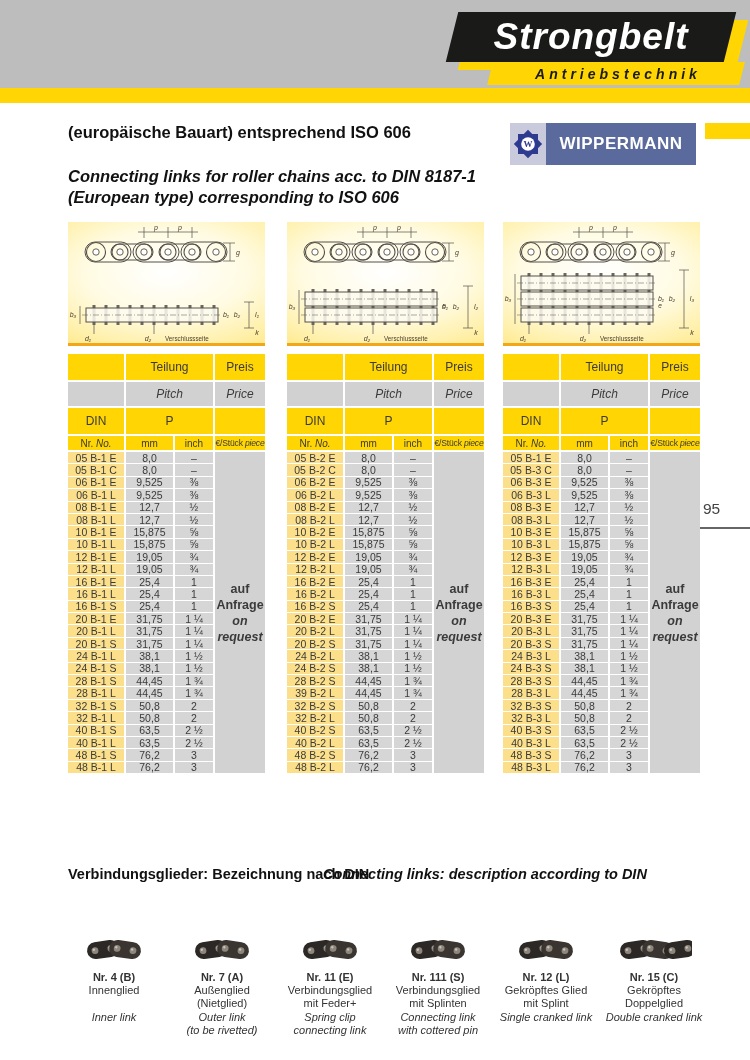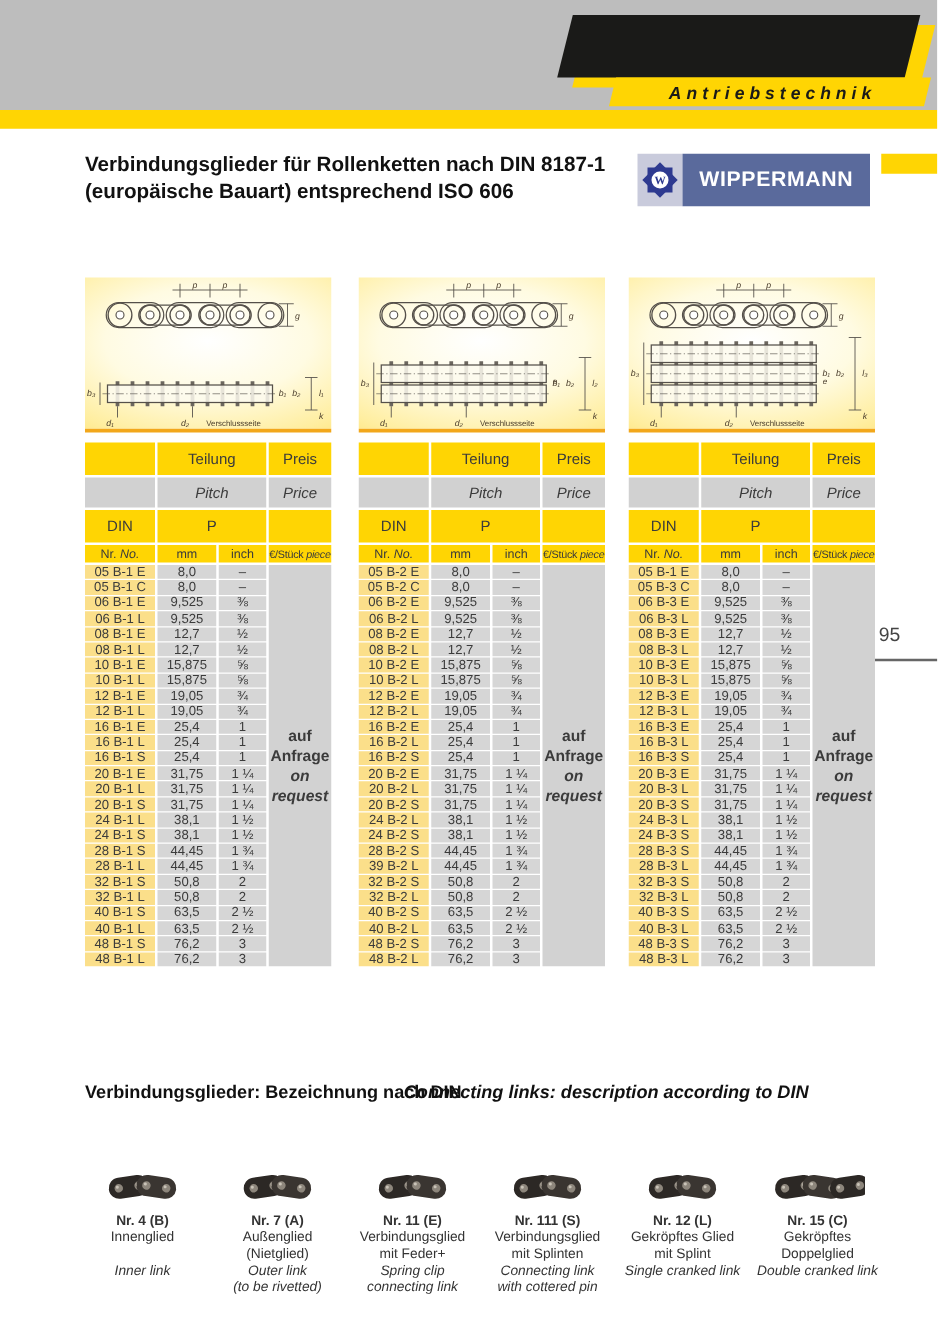--- a/index.html
+++ b/index.html
@@ -63,26 +63,30 @@
 </style>
 </head>
 <body>
 
 <div class="page">
 
   <div class="abs gray-band"></div>
   <div class="abs yellow-bar"></div>
   <div class="abs logo-shadow"></div>
   <div class="abs logo-black"></div>
+  <div class="abs logo-text">Strongbelt</div>
   <div class="abs logo-sub-strip"></div>
   <div class="abs logo-sub-text">Antriebstechnik</div>
 
   <div class="abs title-de">
-    <div>Verbindungsglieder für Rollenketten nach DIN 8187-1</div>
     <div>(europäische Bauart) entsprechend ISO 606</div>
+  </div>
+  <div class="abs title-en">
+    <div>Connecting links for roller chains acc. to DIN 8187-1</div>
+    <div>(European type) corresponding to ISO 606</div>
   </div>
 
   <div class="abs wip">
     <div class="wip-emblem">
       <svg width="32" height="32" viewBox="-16 -16 32 32">
         <rect x="-10" y="-10" width="20" height="20" fill="#2e3a90"></rect>
         <rect x="-10" y="-10" width="20" height="20" fill="#2e3a90" transform="rotate(45)"></rect>
         <circle r="9.5" fill="#2e3a90"></circle>
         <circle r="6.8" fill="#ffffff"></circle>
         <text x="0" y="3.2" text-anchor="middle" font-size="9" font-weight="bold" fill="#2e3a90" font-family="Liberation Serif, serif">W</text>

